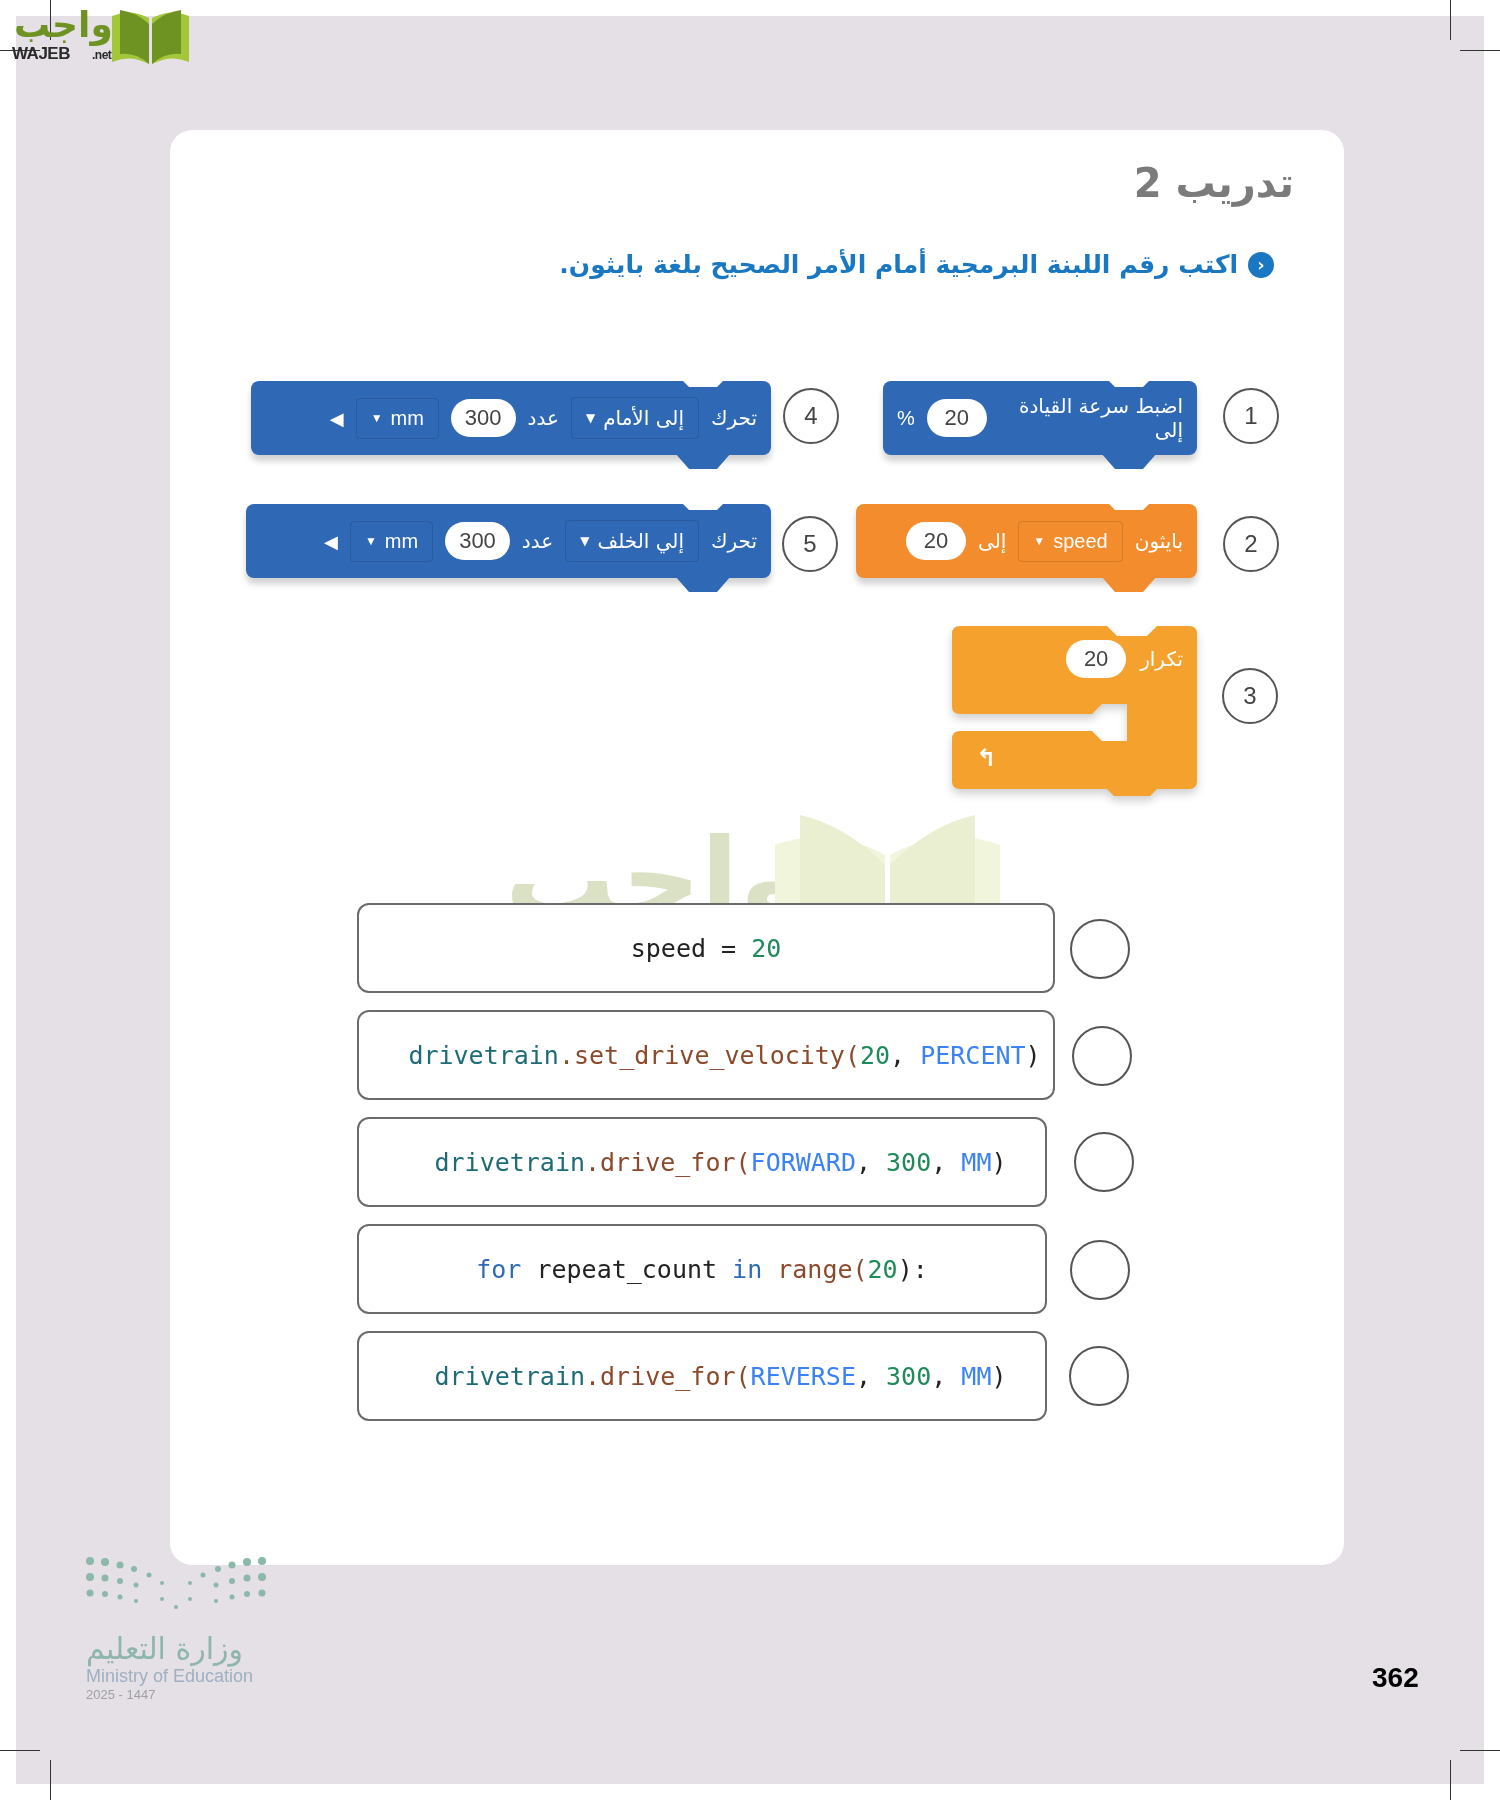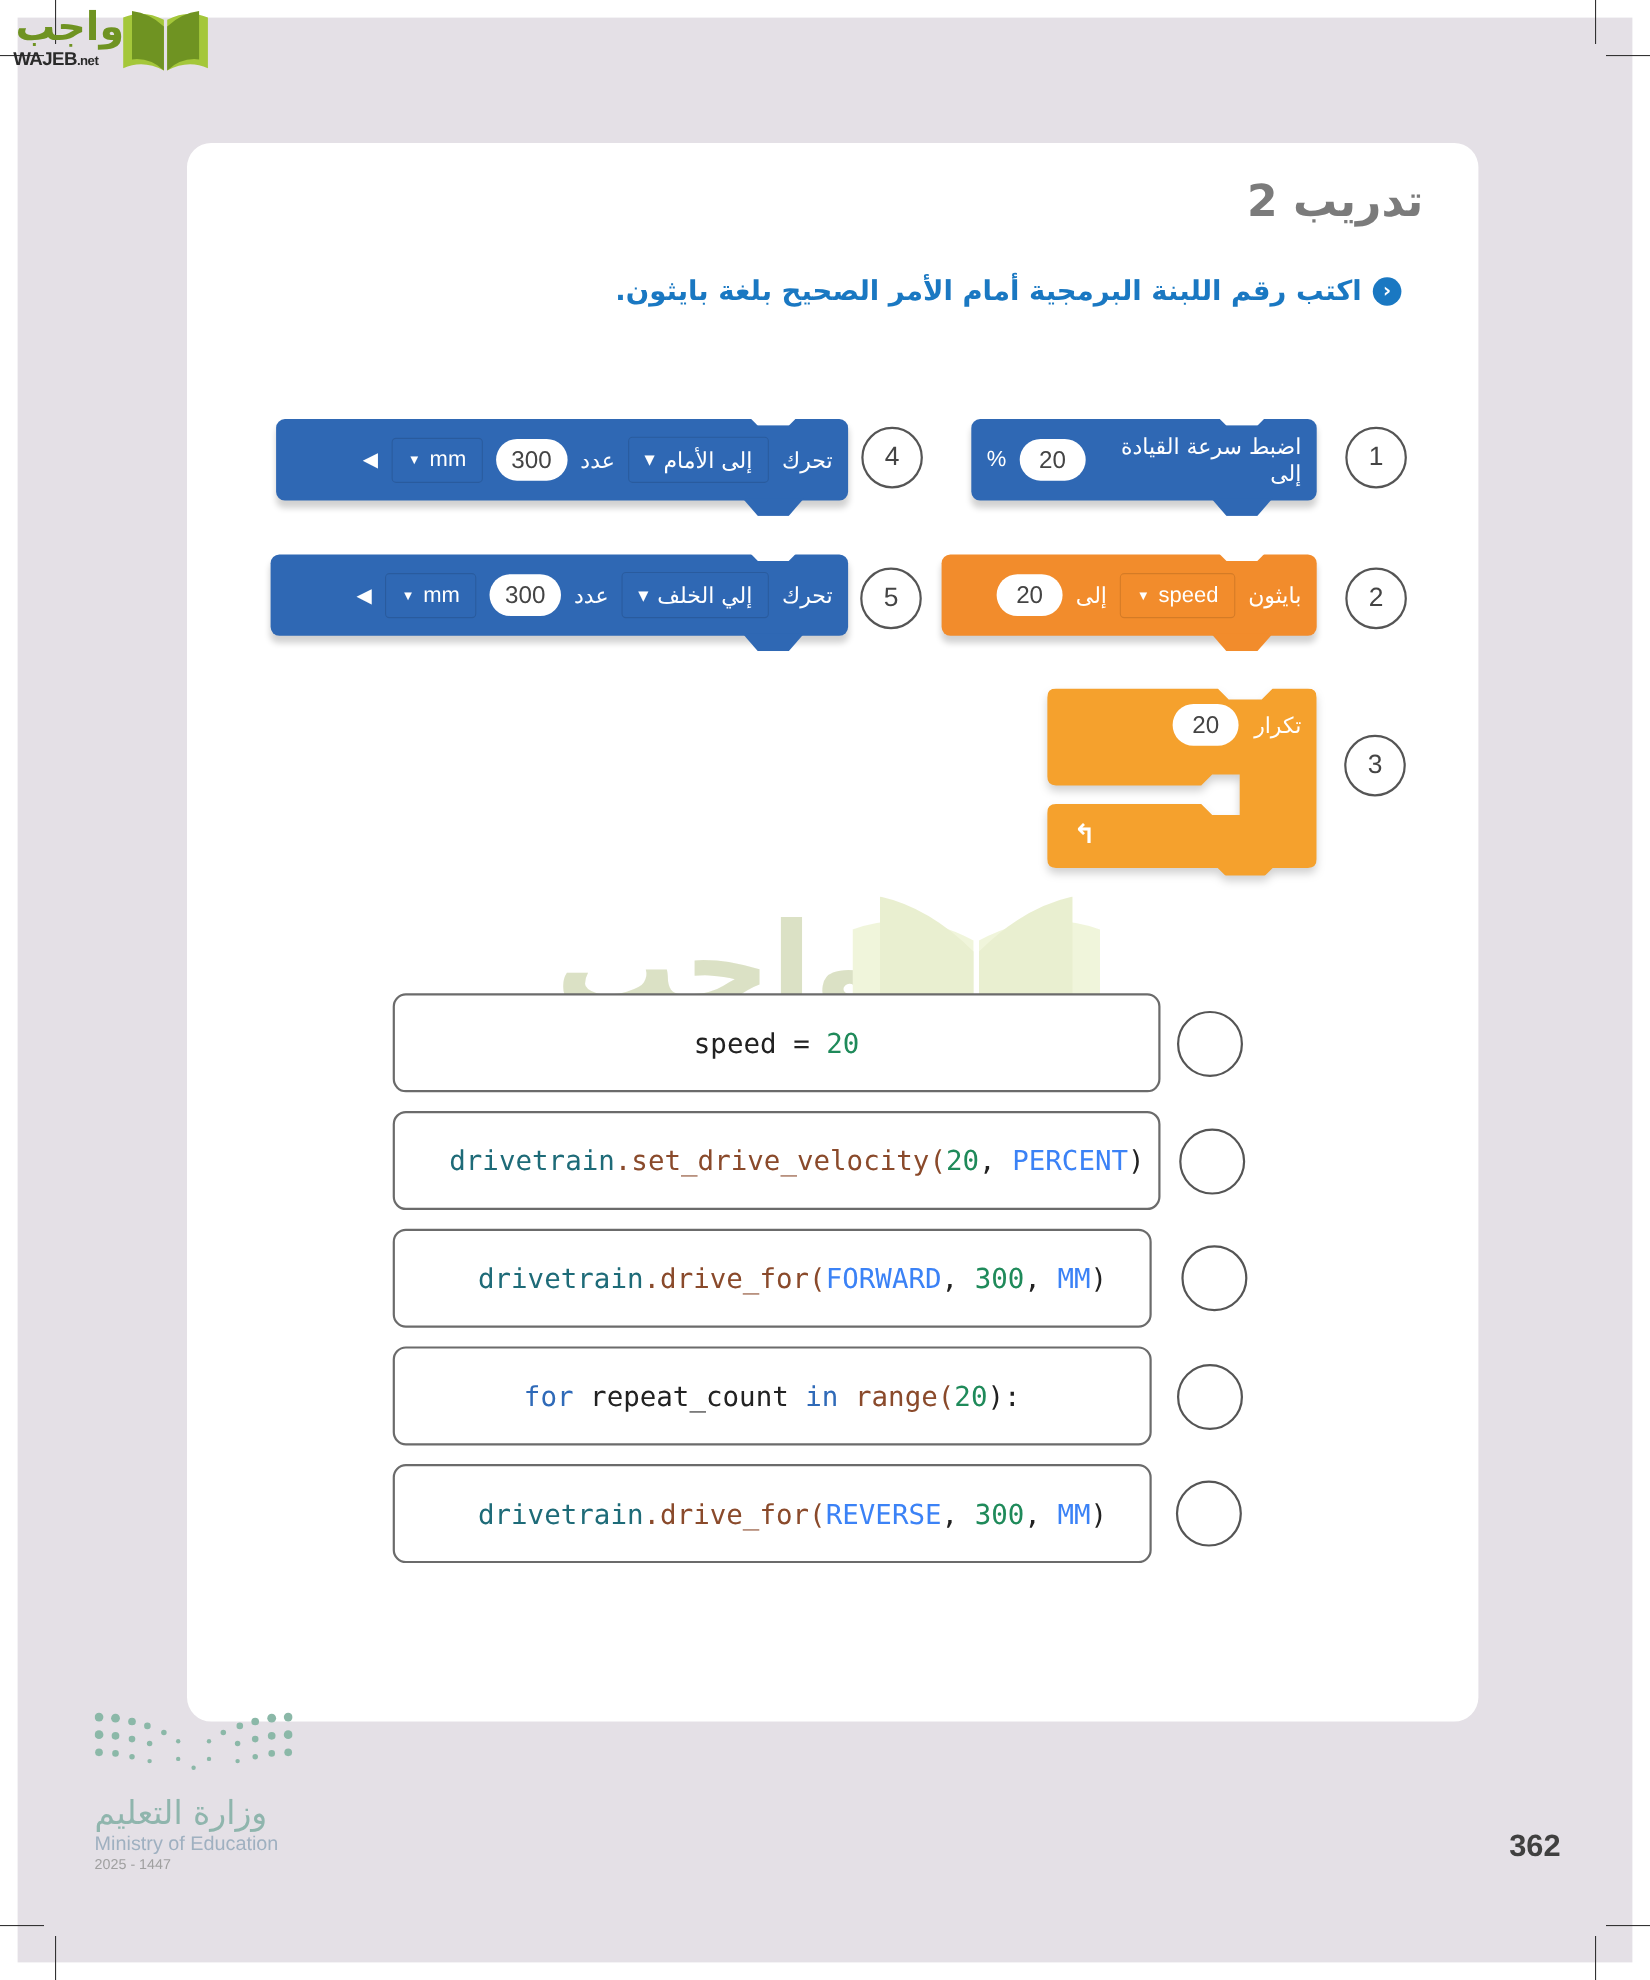--- a/index.html
+++ b/index.html
@@ -2,21 +2,21 @@
 <html><head>
 <meta charset="utf-8">
 <style>
   html,body{margin:0;padding:0;}
   body{width:1500px;height:1800px;background:#ffffff;position:relative;overflow:hidden;font-family:"DejaVu Sans",sans-serif;}
   .page-bg{position:absolute;left:16px;top:16px;width:1468px;height:1768px;background:#e4e0e6;}
   .crop{position:absolute;background:#333;}
   .logo{position:absolute;left:8px;top:4px;width:185px;height:62px;}
   .logo-ar{position:absolute;left:6px;top:0;font-size:36px;font-weight:bold;color:#6f9322;direction:rtl;font-family:"DejaVu Sans",sans-serif;}
   .logo-en{position:absolute;left:4px;top:40px;font-size:17px;font-weight:bold;color:#2a2a2a;font-family:"Liberation Sans",sans-serif;letter-spacing:-0.5px;}
-  .logo-en small{font-size:12px;}
+  .logo-en small{font-size:12px;margin-left:22px;}
   .logo-book{position:absolute;left:100px;top:2px;width:85px;height:60px;}
   .card{position:absolute;left:170px;top:130px;width:1174px;height:1435px;background:#ffffff;border-radius:22px;}
   .title{position:absolute;right:50px;top:30px;font-size:40px;font-weight:bold;color:#7b7b7b;direction:rtl;}
   .instr{position:absolute;right:70px;top:120px;font-size:25px;font-weight:bold;color:#1a78c2;direction:rtl;display:flex;align-items:center;gap:10px;}
   .instr-icon{width:26px;height:26px;border-radius:50%;background:#1a78c2;color:#fff;display:flex;align-items:center;justify-content:center;font-size:18px;font-weight:bold;}
   .numc{position:absolute;width:56px;height:56px;border:2.5px solid #555;border-radius:50%;box-sizing:border-box;display:flex;align-items:center;justify-content:center;font-size:24px;color:#444;font-family:"Liberation Sans",sans-serif;background:#fff;}
   .block{position:absolute;height:74px;border-radius:8px;box-shadow:0 6px 6px rgba(0,0,0,0.18);display:flex;align-items:center;direction:rtl;color:#fff;font-size:20px;padding:0 14px;box-sizing:border-box;gap:12px;font-family:"DejaVu Sans",sans-serif;}
   .block.blue{background:#2f68b4;}
   .block.orange{background:#f28c2c;}
   .block .notch{position:absolute;right:40px;top:-8px;width:56px;height:14px;background:#fff;clip-path:polygon(0 0,100% 0,75% 100%,25% 100%);}
@@ -32,21 +32,21 @@
   .codebox{position:absolute;height:90px;border:2.5px solid #6b6b6b;border-radius:12px;box-sizing:border-box;background:#fff;display:flex;align-items:center;justify-content:center;font-family:"DejaVu Sans Mono",monospace;font-size:25px;white-space:pre;}
   .ansc{position:absolute;width:60px;height:60px;border:2.5px solid #555;border-radius:50%;box-sizing:border-box;background:#fff;}
   .c-teal{color:#1e6b78;margin-left:37px;} .c-brown{color:#8a4a2b;} .c-green{color:#1f8a5a;} .c-orange{color:#3b82f6;} .c-blue{color:#2f6ab8;} .c-black{color:#222;}
   .watermark{position:absolute;left:505px;top:815px;opacity:0.35;pointer-events:none;}
   .wm-ar{position:absolute;left:0;top:0;font-size:110px;font-weight:bold;color:#9bab5c;direction:rtl;}
   .wm-en{position:absolute;left:5px;top:110px;font-size:52px;font-weight:bold;color:#8c8c5a;font-family:"Liberation Sans",sans-serif;}
   .moe{position:absolute;left:86px;top:1555px;width:190px;}
   .moe-ar{font-size:30px;color:#8fb5ad;direction:rtl;text-align:left;margin-top:12px;}
   .moe-en{font-size:18px;color:#9fb0c0;font-family:"Liberation Sans",sans-serif;}
   .moe-yr{font-size:13px;color:#a0a0a0;font-family:"Liberation Sans",sans-serif;}
-  .pagenum{position:absolute;left:1372px;top:1662px;font-size:28px;font-weight:bold;color:#404040;font-family:"Liberation Sans",sans-serif;}
+  .pagenum{position:absolute;left:1372px;top:1662px;font-size:28px;font-weight:bold;color:#000000;font-family:"Liberation Sans",sans-serif;}
 </style>
 </head>
 <body>
 
 <div class="page-bg"></div>
 <div class="crop" style="left:0;top:50px;width:40px;height:1px;"></div>
 <div class="crop" style="left:50px;top:0;width:1px;height:40px;"></div>
 <div class="crop" style="left:1460px;top:50px;width:40px;height:1px;"></div>
 <div class="crop" style="left:1450px;top:0;width:1px;height:40px;"></div>
 <div class="crop" style="left:0;top:1750px;width:40px;height:1px;"></div>

